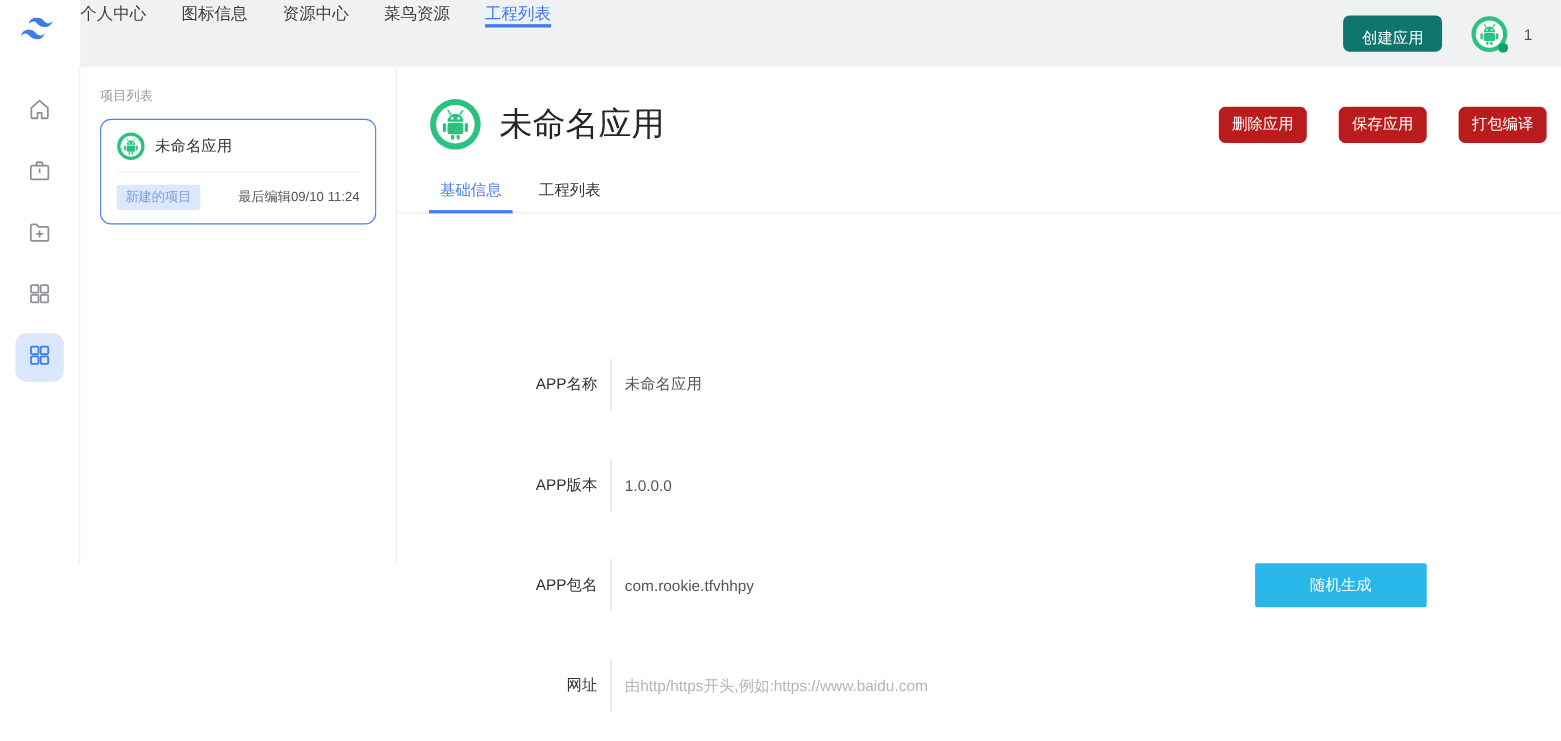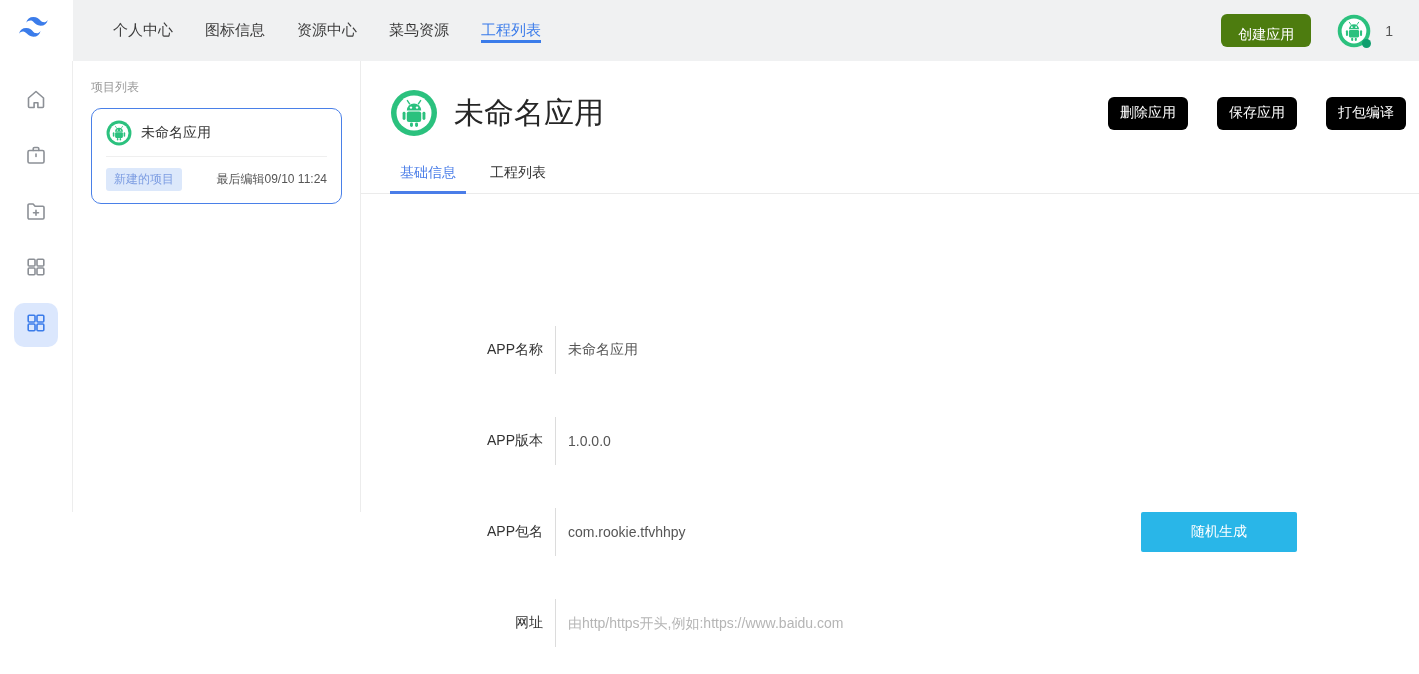--- a/index.html
+++ b/index.html
@@ -4,26 +4,26 @@
 <style>
   * { margin:0; padding:0; box-sizing:border-box; }
   html,body { width:1419px; height:674px; overflow:hidden; background:#fff;
     font-family:"Liberation Sans","DejaVu Sans",sans-serif; }
   .page { position:relative; width:1419px; height:674px; background:#fff; }
 
   
   .topbar { display:flex; align-items:stretch; height:61px; background:#f0f1f2; }
   .logo-col { width:73px; flex:0 0 73px; background:#fff; display:flex; align-items:center; justify-content:center; }
   .logo-col svg { width:36px; height:24px; }
-  .topnav { display:flex; align-items:center; gap:32px; padding-left:40px; }
+  .topnav { display:flex; align-items:flex-start; gap:32px; }
   .nav-item { display:flex; align-items:center; font-size:15px; color:#3c3c3c;
     border-bottom:3px solid transparent; padding-top:3px; cursor:pointer; }
   .nav-item.active { color:#3b7cea; border-bottom-color:#3b7cea; }
   .topbar-right { margin-left:auto; display:flex; align-items:center; gap:14px; padding-right:26px; }
-  .btn-create { height:33px; padding:12px 17px; background:#4d7c0f; color:#fff; font-size:14px;
+  .btn-create { height:33px; padding:12px 17px; background:#0f766e; color:#fff; font-size:14px;
     border:none; border-radius:6px; cursor:pointer; }
   .topbar-avatar { position:relative; width:34px; height:34px; margin-left:12px; }
   .topbar-avatar svg { width:34px; height:34px; display:block; }
   .status-dot { position:absolute; right:0px; bottom:0px; width:9px; height:9px;
     border-radius:50%; background:#0f9e6e; }
   .username { font-size:14px; color:#555; }
 
   
   .body-row { display:flex; height:451px; }
 
@@ -49,21 +49,21 @@
 
   
   .main { flex:1; display:flex; flex-direction:column; }
   .main-header { display:flex; align-items:center; justify-content:space-between;
     padding:28px 13px 0 29px; }
   .header-left { display:flex; align-items:center; gap:16px; }
   .app-avatar { width:48px; height:48px; }
   .app-avatar svg { width:48px; height:48px; display:block; }
   .app-title { font-size:30px; font-weight:500; color:#262626; }
   .header-actions { display:flex; gap:29px; }
-  .btn-action { width:80px; height:33px; background:#000000; color:#fff; font-size:14px;
+  .btn-action { width:80px; height:33px; background:#b91c1c; color:#fff; font-size:14px;
     border:none; border-radius:6px; cursor:pointer; }
 
   .tabs { display:flex; gap:14px; padding-left:29px; margin-top:17px; border-bottom:1px solid #ebebeb; }
   .tab { padding:10px 10px 9px 10px; font-size:14px; color:#333; border-bottom:3px solid transparent;
     margin-bottom:-1px; cursor:pointer; }
   .tab.active { color:#4a7de8; border-bottom-color:#4a7de8; }
 
   .form-area { margin-top:132px; }
   .form-row { display:flex; align-items:center; height:48px; margin-bottom:43px; }
   .form-label { width:194px; flex:0 0 194px; text-align:right; padding-right:12px;

